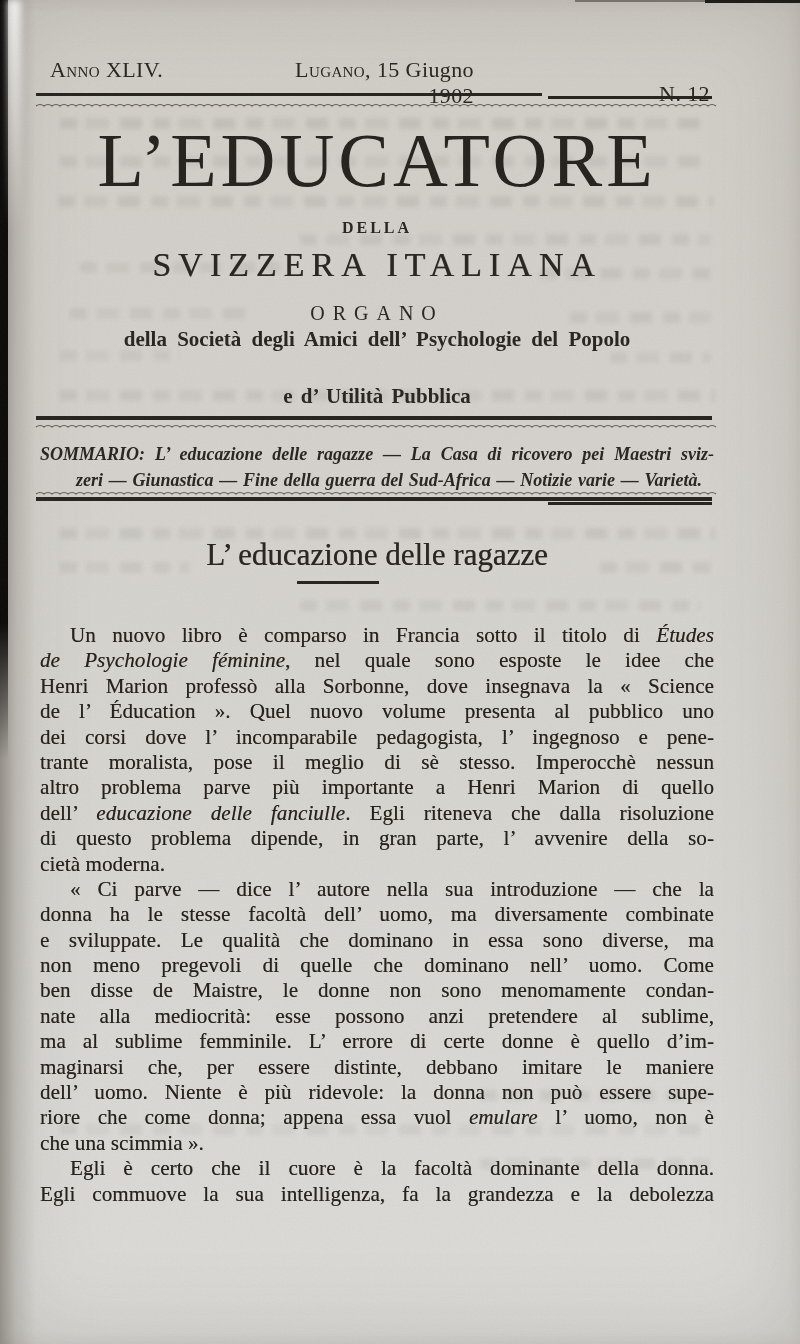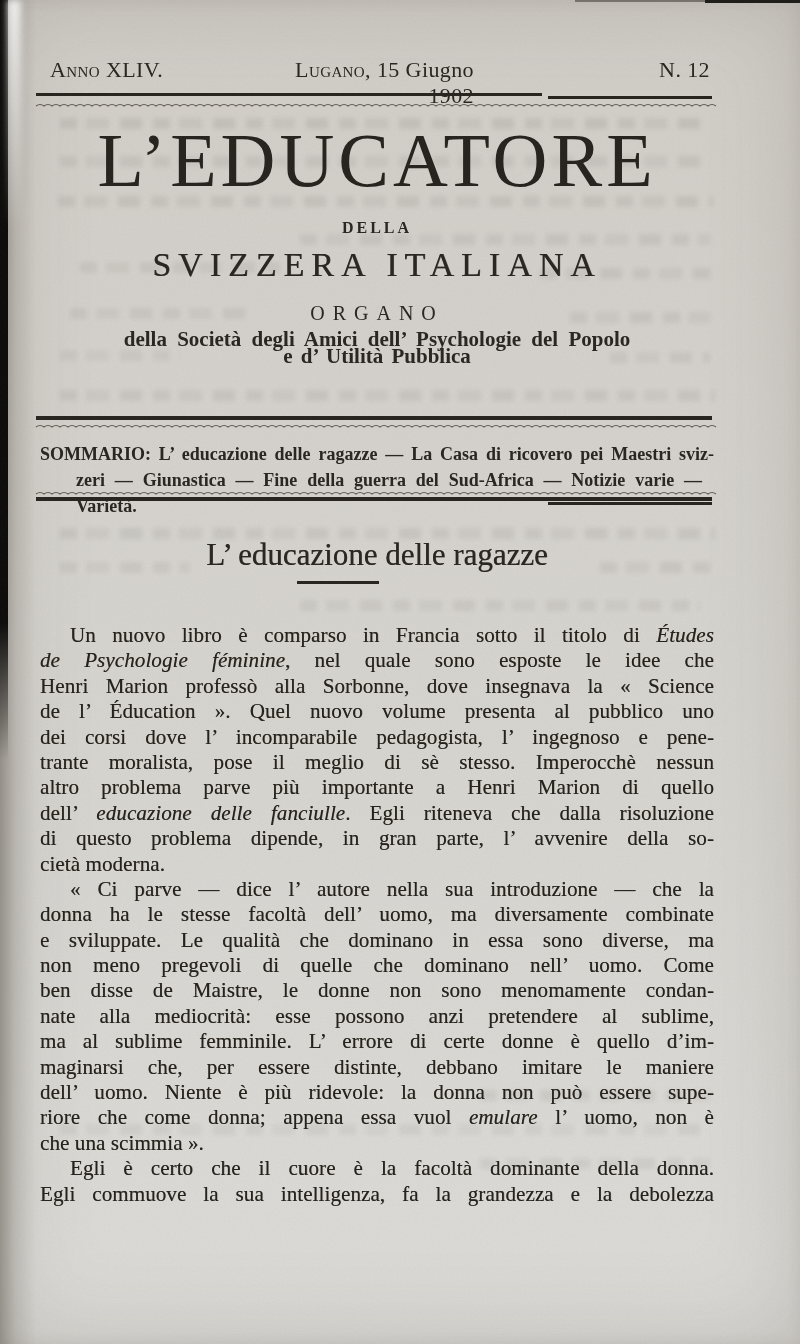--- a/index.html
+++ b/index.html
@@ -26,33 +26,33 @@
       rgba(58,52,46,.12) 26px 49px,rgba(58,52,46,0) 49px 60px,
       rgba(58,52,46,.16) 60px 82px,rgba(58,52,46,0) 82px 93px);}
   
   .rule{position:absolute;background:#26221d;}
   svg.wave{position:absolute;overflow:visible;}
   svg.wave path{fill:none;stroke:#4b463e;stroke-width:1.1;opacity:.85;}
   
   .issue-header{position:absolute;top:57px;left:50px;width:662px;display:flex;font-size:22px;letter-spacing:.4px;gap:36px;}
   .issue-header .l{width:200px;text-align:left;}
   .issue-header .c{flex:1;text-align:right;}
-  .issue-header .r{width:200px;text-align:right;padding-right:2px;}
+  .issue-header .r{width:200px;text-align:right;padding-right:2px;margin-top:24px;}
   .sc{font-variant:small-caps;}
   
   .centered{position:absolute;left:40px;width:674px;text-align:center;}
   .m-title{top:122px;font-size:76px;line-height:1;letter-spacing:4px;font-weight:400;color:#25211c;}
   .m-della{top:219px;font-size:16px;letter-spacing:3px;font-weight:bold;}
   .m-region{top:246px;font-size:34px;letter-spacing:7px;font-weight:400;text-shadow:.5px 0 0 rgba(37,33,28,.7);}
   .m-organo{top:302px;font-size:20px;letter-spacing:8px;}
   .m-soc1{top:327px;font-size:21px;font-weight:bold;word-spacing:5px;}
-  .m-soc2{top:344px;font-size:21px;font-weight:bold;word-spacing:3px;}
+  .m-soc2{top:384px;font-size:21px;font-weight:bold;word-spacing:3px;}
   
   .som-line{position:absolute;left:40px;width:674px;font-size:18px;font-weight:bold;line-height:26px;
-    text-align:justify;text-align-last:justify;}
+    text-align:justify;text-align-last:justify;font-style:italic;}
   .som-1{top:441px;}
   .som-2{top:467px;left:76px;width:626px;}
   
   .a-title{top:537px;font-size:31px;font-weight:400;text-shadow:.4px 0 0 rgba(40,36,31,.75);}
   .a-title-rule{top:581px;left:297px;width:82px;height:2.5px;}
   .body-text{position:absolute;top:623px;left:40px;width:674px;font-size:21px;letter-spacing:.1px;
     color:#242019;text-shadow:.3px 0 0 rgba(36,32,25,.55);}
   .line{height:25.4px;line-height:25.4px;text-align:justify;text-align-last:justify;}
   .line.end{text-align:left;text-align-last:left;}
   .line.indent{text-indent:30px;}

